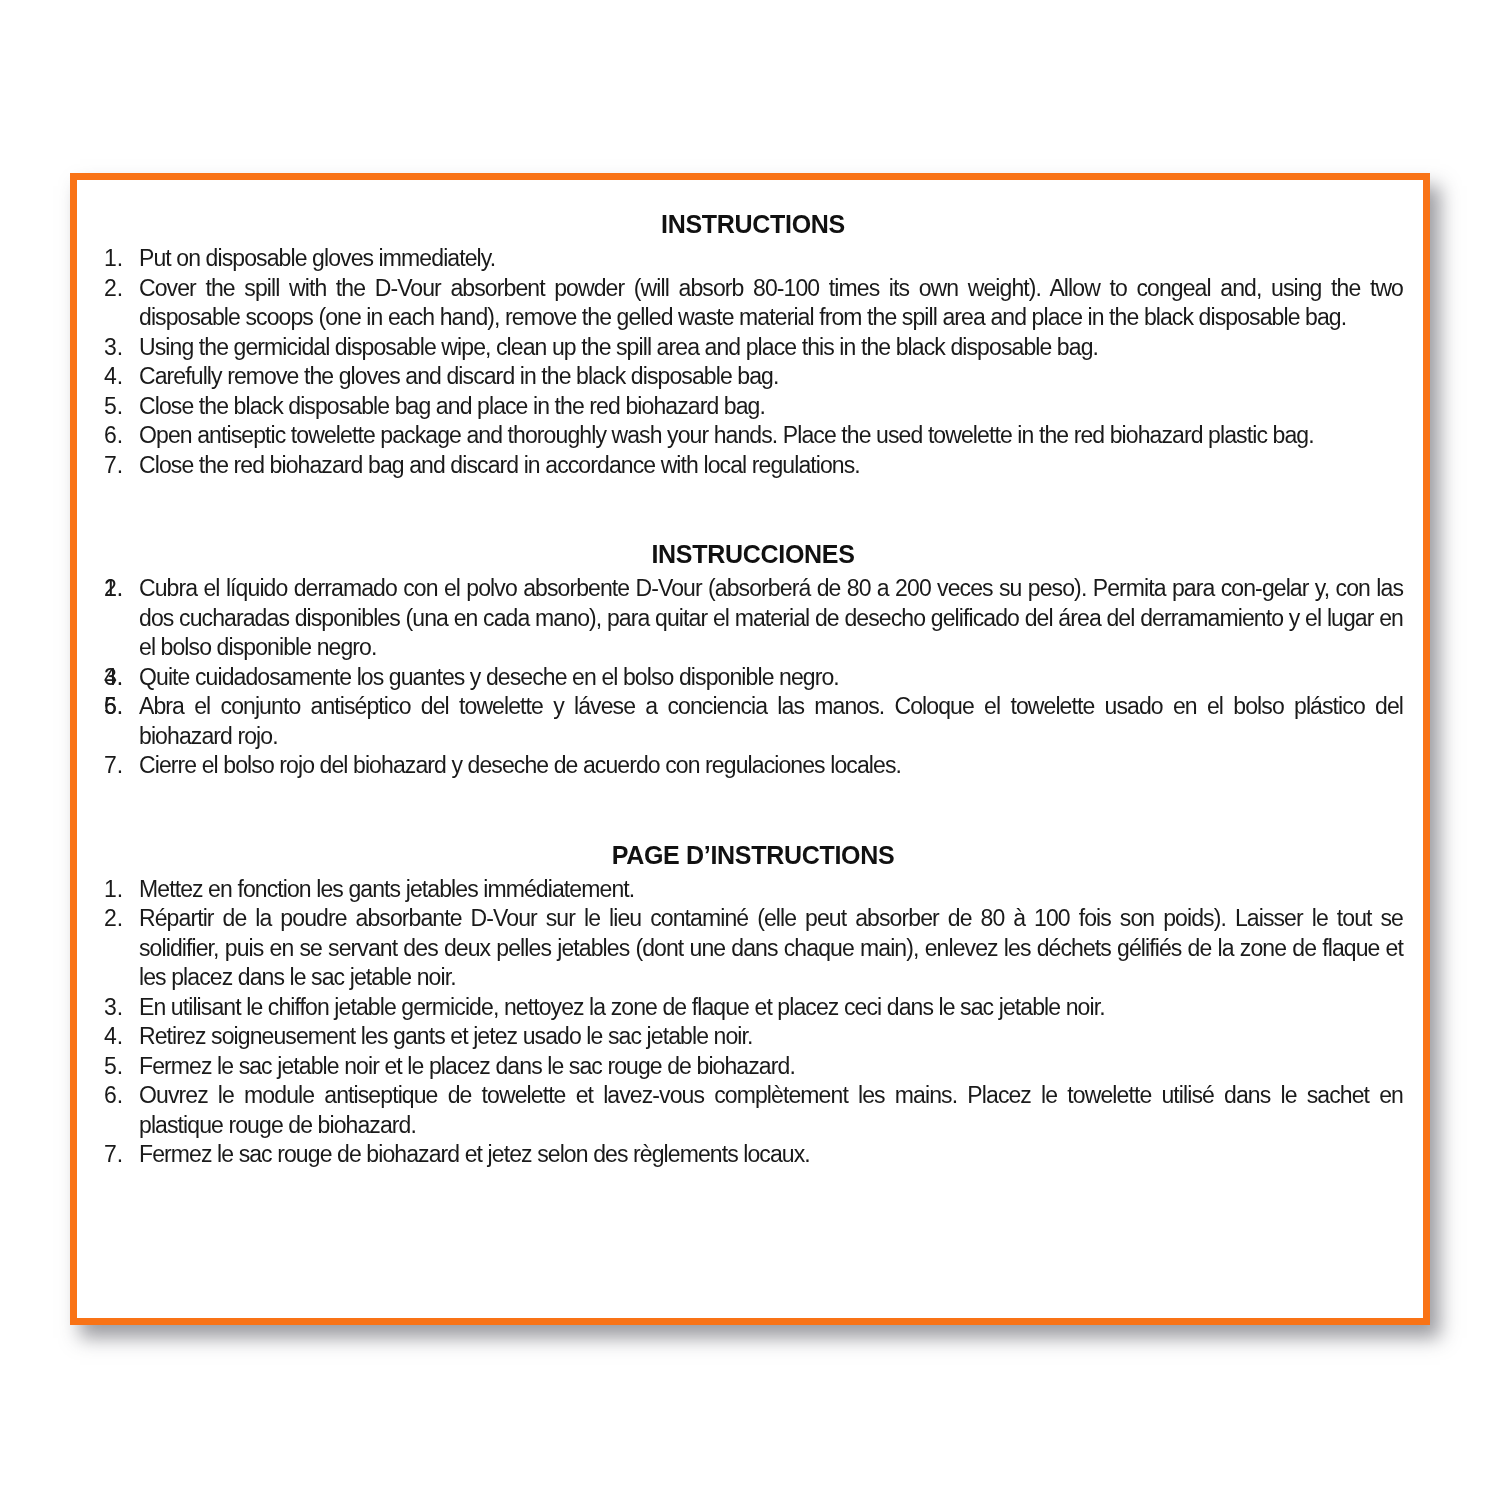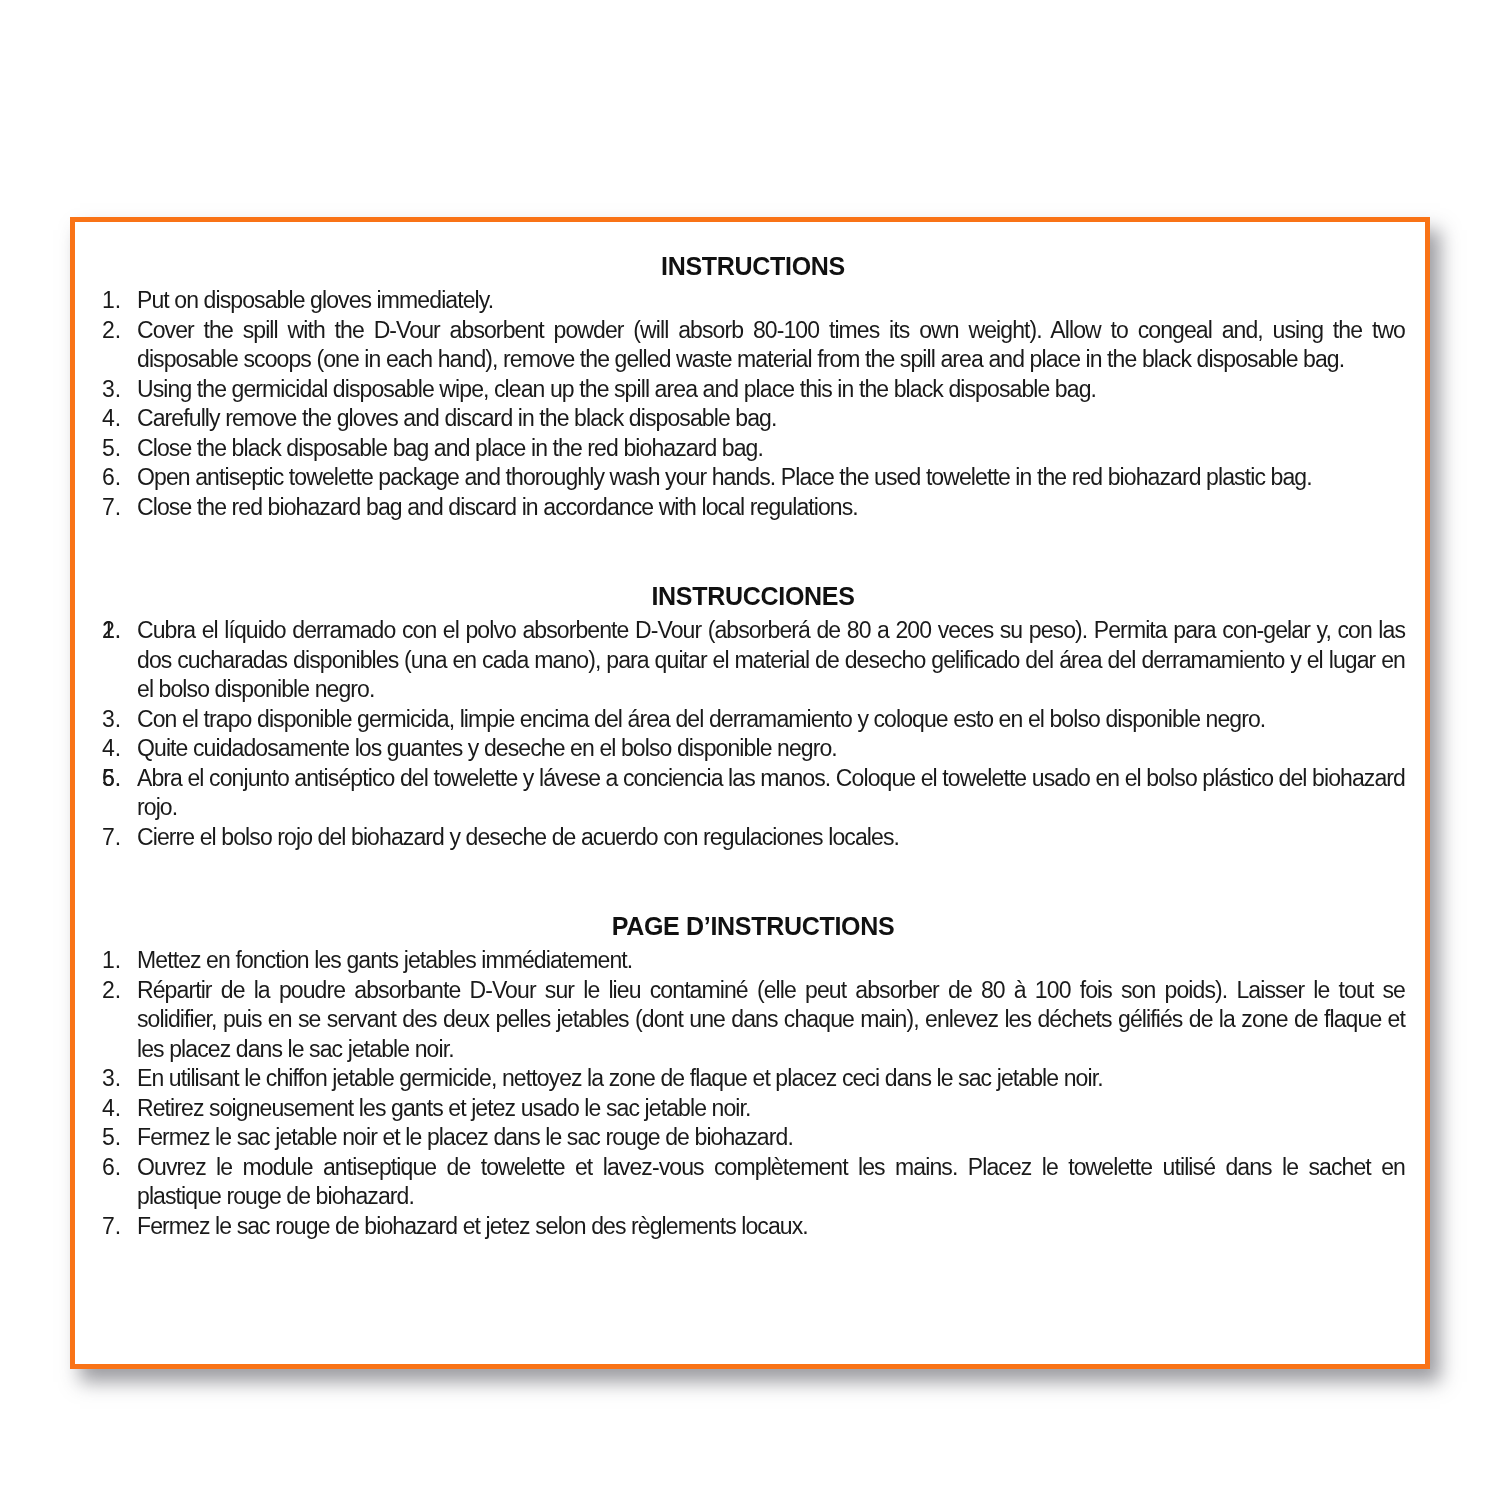--- a/index.html
+++ b/index.html
@@ -18,25 +18,24 @@
     overflow: hidden;
   }
   .sheet {
     position: absolute;
     left: 70px;
     top: 173px;
     width: 1360px;
     height: 1152px;
     box-sizing: border-box;
     background: #ffffff;
-    border: 5px solid #f97316;
+    border: 7px solid #f97316;
     box-shadow: 10px 13px 18px rgba(60, 60, 70, 0.50);
     padding: 30px 20px 0 26px;
     overflow: hidden;
-    margin-top: 44px;
   }
   .sec { margin: 0; }
   .sec + .sec { margin-top: 60px; }
   .sec h2 {
     margin: 0 0 5px 0;
     font-size: 25px;
     line-height: 29px;
     font-weight: bold;
     text-align: center;
     color: #111111;
@@ -108,21 +107,20 @@
       <ol>
         <li>
           <span class="num">1.</span>
         </li>
         <li>
           <span class="num">2.</span>
           <span class="txt">Cubra el líquido derramado con el polvo absorbente D-Vour (absorberá de 80 a 200 veces su peso). Permita para con-gelar y, con las dos cucharadas disponibles (una en cada mano), para quitar el material de desecho gelificado del área del derramamiento y el lugar en el bolso disponible negro.</span>
         </li>
         <li>
           <span class="num">3.</span>
-          <span class="txt">Con el trapo disponible germicida, limpie encima del área del derramamiento y coloque esto en el bolso disponible negro.</span>
         </li>
         <li>
           <span class="num">4.</span>
           <span class="txt">Quite cuidadosamente los guantes y deseche en el bolso disponible negro.</span>
         </li>
         <li>
           <span class="num">5.</span>
         </li>
         <li>
           <span class="num">6.</span>

